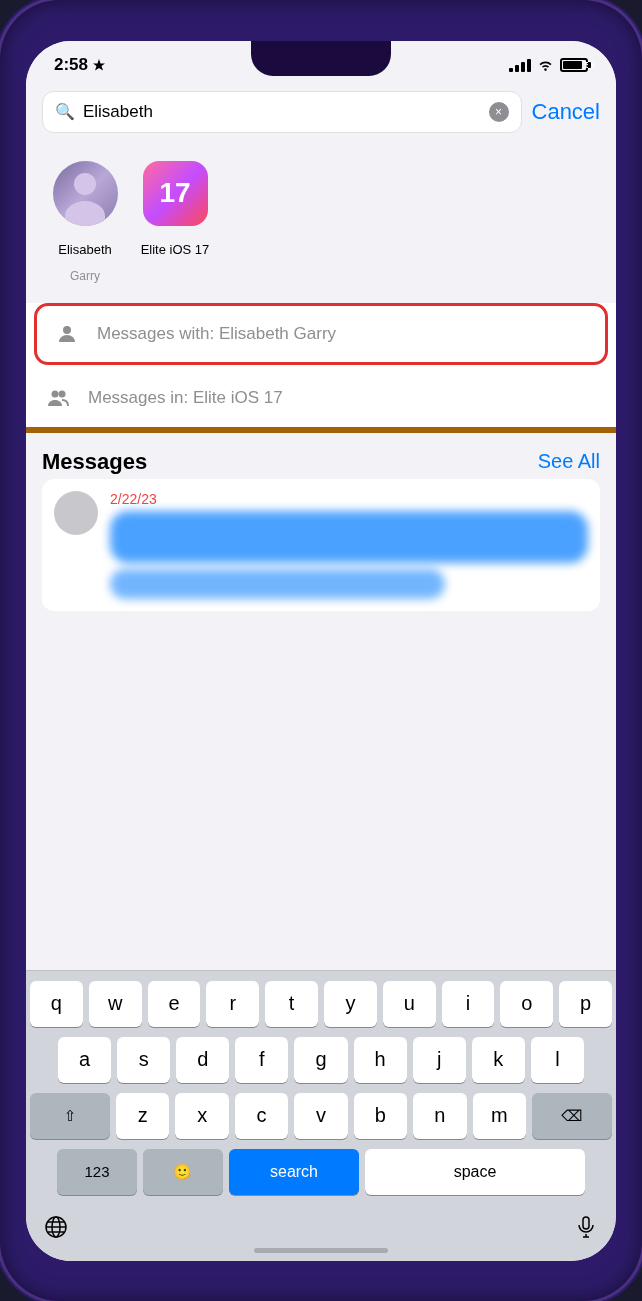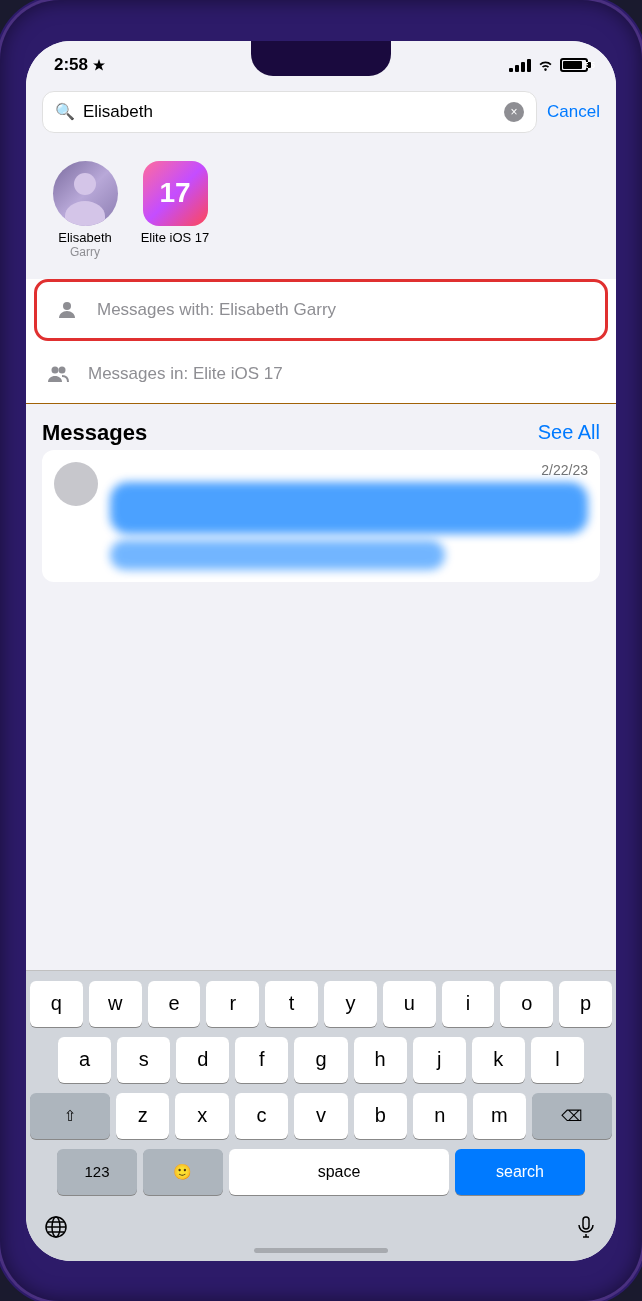--- a/index.html
+++ b/index.html
@@ -168,38 +168,38 @@
       display: flex;
       align-items: center;
       justify-content: center;
       color: #fff;
       font-size: 12px;
       cursor: pointer;
     }
 
     .cancel-btn {
       color: #007aff;
-      font-size: 17px;
+      font-size: 22px;
       cursor: pointer;
       white-space: nowrap;
     }
 
     
     .contacts-row {
       display: flex;
       gap: 20px;
       padding: 16px 24px;
       background: #f2f2f7;
     }
 
     .contact-item {
       display: flex;
       flex-direction: column;
       align-items: center;
-      gap: 4px;
+      gap: 16px;
       width: 70px;
     }
 
     .avatar {
       width: 65px;
       height: 65px;
       border-radius: 50%;
       overflow: hidden;
       position: relative;
     }
@@ -268,21 +268,21 @@
     .suggestions-container {
       background: #fff;
       margin: 0;
     }
 
     .suggestion-item {
       display: flex;
       align-items: center;
       padding: 13px 16px;
       gap: 14px;
-      border-bottom: 1px solid #a16207;
+      border-bottom: 6px solid #a16207;
       cursor: pointer;
       position: relative;
     }
 
     .suggestion-item.highlighted {
       background: #fff;
       border: 3px solid #e03030;
       border-radius: 14px;
       margin: 4px 8px;
       padding: 12px 14px;
@@ -344,22 +344,22 @@
       background: #c7c7cc;
       flex-shrink: 0;
     }
 
     .message-content {
       flex: 1;
     }
 
     .message-date {
       font-size: 14px;
-      color: #737373;
-      text-align: right;
+      color: #ef4444;
+      text-align: left;
       margin-bottom: 4px;
     }
 
     .message-bubble-blurred {
       background: #007aff;
       border-radius: 18px;
       height: 52px;
       width: 100%;
       opacity: 0.7;
       filter: blur(5px);
@@ -601,22 +601,22 @@
         <div class="key">v</div>
         <div class="key">b</div>
         <div class="key">n</div>
         <div class="key">m</div>
         <div class="key key-dark key-wide">⌫</div>
       </div>
 
       <div class="keyboard-row">
         <div class="key key-dark key-wide">123</div>
         <div class="key key-dark key-wide">🙂</div>
+        <div class="key key-search">search</div>
         <div class="key key-space">space</div>
-        <div class="key key-search">search</div>
       </div>
 
       <div class="keyboard-bottom-row">
         <div class="keyboard-icon-btn">
           <svg width="24" height="24" viewBox="0 0 24 24" fill="none" stroke="#000" stroke-width="1.5">
             <circle cx="12" cy="12" r="10"></circle>
             <ellipse cx="12" cy="12" rx="4" ry="10"></ellipse>
             <line x1="2" y1="12" x2="22" y2="12"></line>
             <line x1="4" y1="7" x2="20" y2="7"></line>
             <line x1="4" y1="17" x2="20" y2="17"></line>

